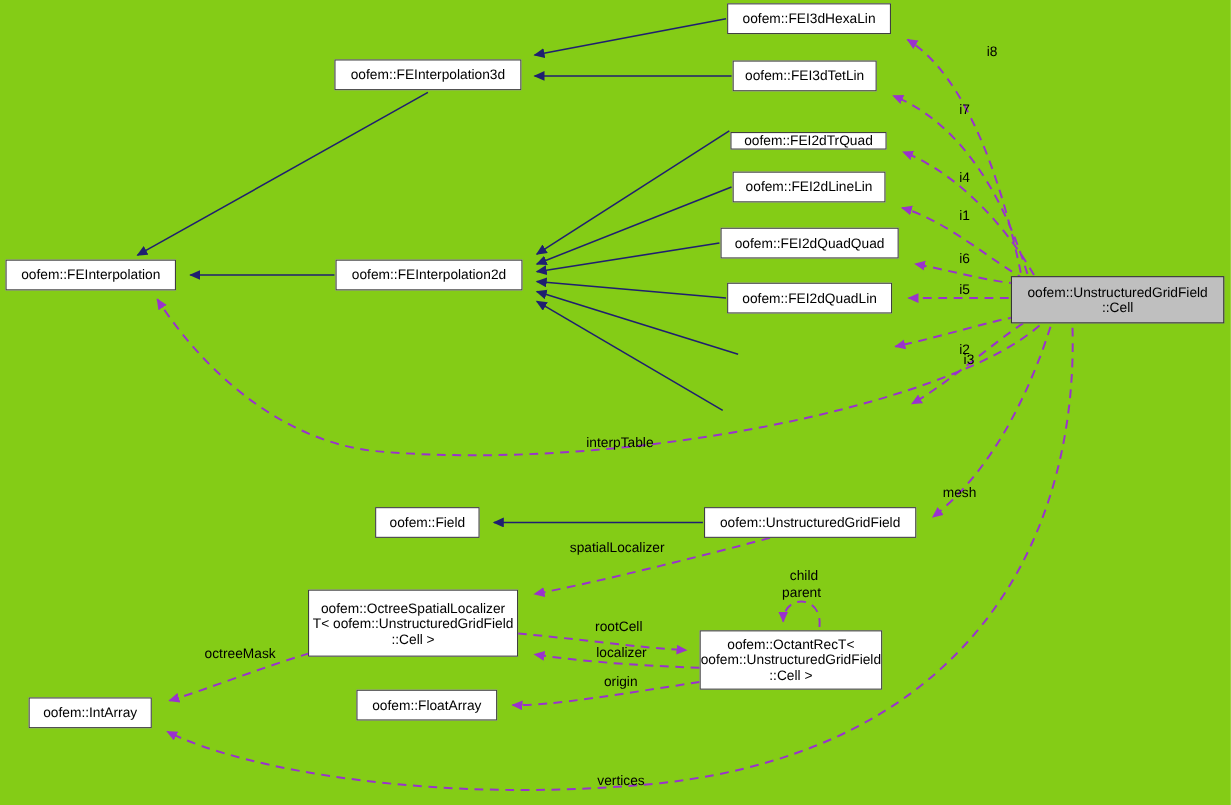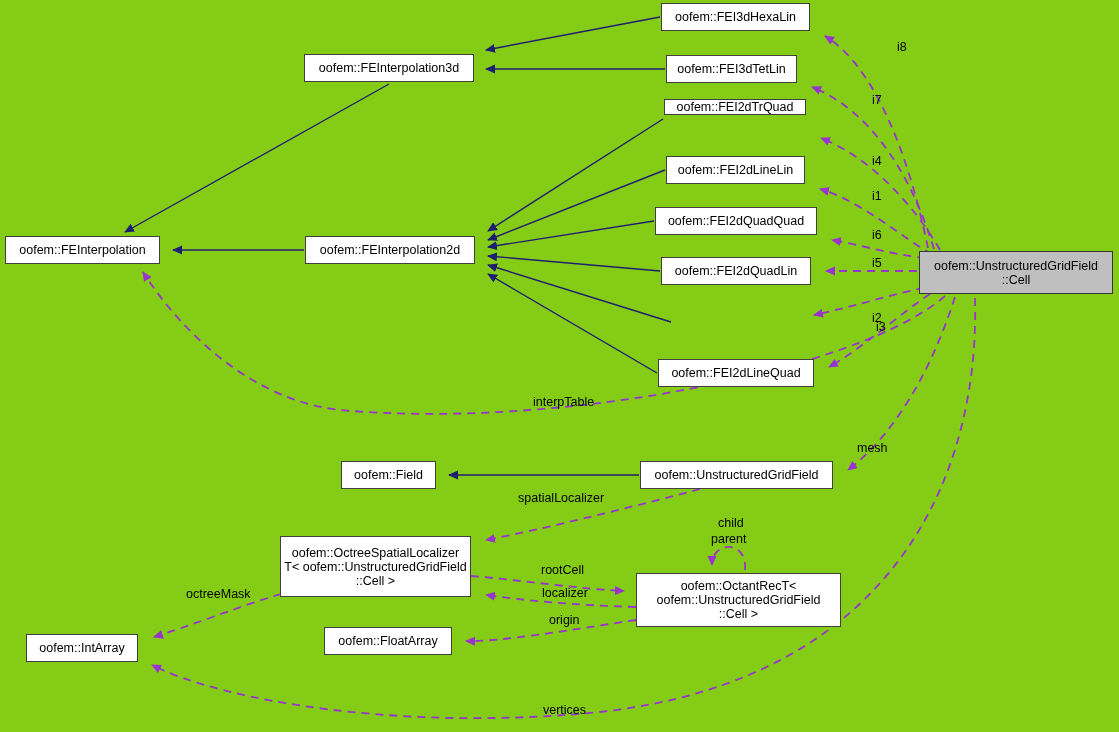--- a/index.html
+++ b/index.html
@@ -114,49 +114,48 @@
       <path d="M636,620 C570,630 500,642 466,641"></path>
 
       <path d="M975,298 C980,480 890,680 600,712 C400,732 220,700 152,665"></path>
     </g>
   </svg>
 
   <div class="node" style="left:661px; top:3px; width:149px; height:28px;">oofem::FEI3dHexaLin</div>
 
   <div class="node" style="left:666px; top:55px; width:131px; height:28px;">oofem::FEI3dTetLin</div>
 
-  <div class="node" style="left:664px; top:99px; width:142px; height:16px;">oofem::FEI2dTrQuad</div>
+  <div class="node" style="left:664px; top:120px; width:142px; height:16px;">oofem::FEI2dTrQuad</div>
 
   <div class="node" style="left:666px; top:156px; width:139px; height:28px;">oofem::FEI2dLineLin</div>
 
   <div class="node" style="left:655px; top:207px; width:162px; height:28px;">oofem::FEI2dQuadQuad</div>
 
   <div class="node" style="left:661px; top:257px; width:150px; height:28px;">oofem::FEI2dQuadLin</div>
 
 
-  <div class="node" style="left:658px; top:359px; width:156px; height:28px;">oofem::FEI2dLineQuad</div>
 
   <div class="node" style="left:304px; top:54px; width:170px; height:28px;">oofem::FEInterpolation3d</div>
 
   <div class="node" style="left:305px; top:236px; width:170px; height:28px;">oofem::FEInterpolation2d</div>
 
   <div class="node" style="left:5px; top:236px; width:155px; height:28px;">oofem::FEInterpolation</div>
 
   <div class="node highlight" style="left:919px; top:251px; width:194px; height:43px;">oofem::UnstructuredGridField
 ::Cell</div>
 
   <div class="node" style="left:341px; top:461px; width:95px; height:28px;">oofem::Field</div>
 
   <div class="node" style="left:640px; top:461px; width:193px; height:28px;">oofem::UnstructuredGridField</div>
 
   <div class="node" style="left:280px; top:536px; width:191px; height:61px;">oofem::OctreeSpatialLocalizer
 T&lt; oofem::UnstructuredGridField
 ::Cell &gt;</div>
 
-  <div class="node" style="left:636px; top:573px; width:205px; height:54px;">oofem::OctantRecT&lt;
+  <div class="node" style="left:636px; top:573px; width:166px; height:54px;">oofem::OctantRecT&lt;
 oofem::UnstructuredGridField
 ::Cell &gt;</div>
 
   <div class="node" style="left:26px; top:634px; width:112px; height:28px;">oofem::IntArray</div>
 
   <div class="node" style="left:324px; top:627px; width:128px; height:28px;">oofem::FloatArray</div>
 
   <div class="edge-label" style="left:872px; top:40px;padding-left:25px;">i8</div>
 
   <div class="edge-label" style="left:872px; top:93px;">i7</div>

